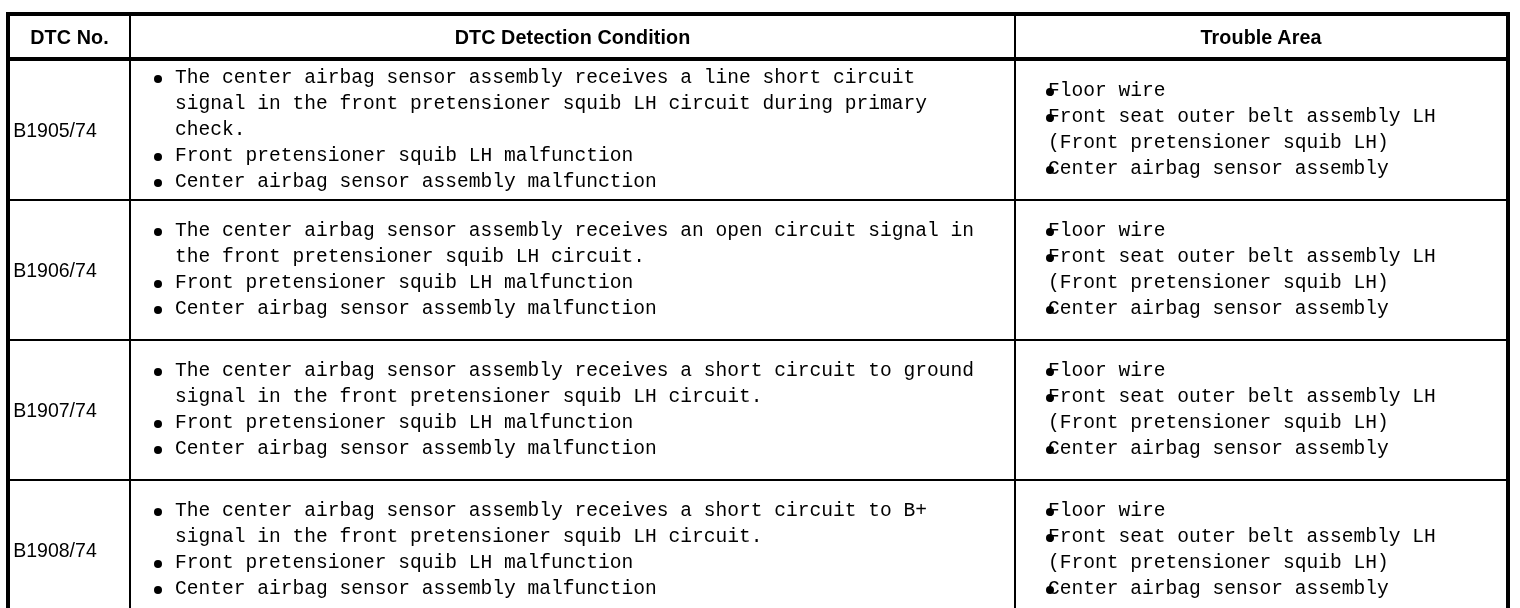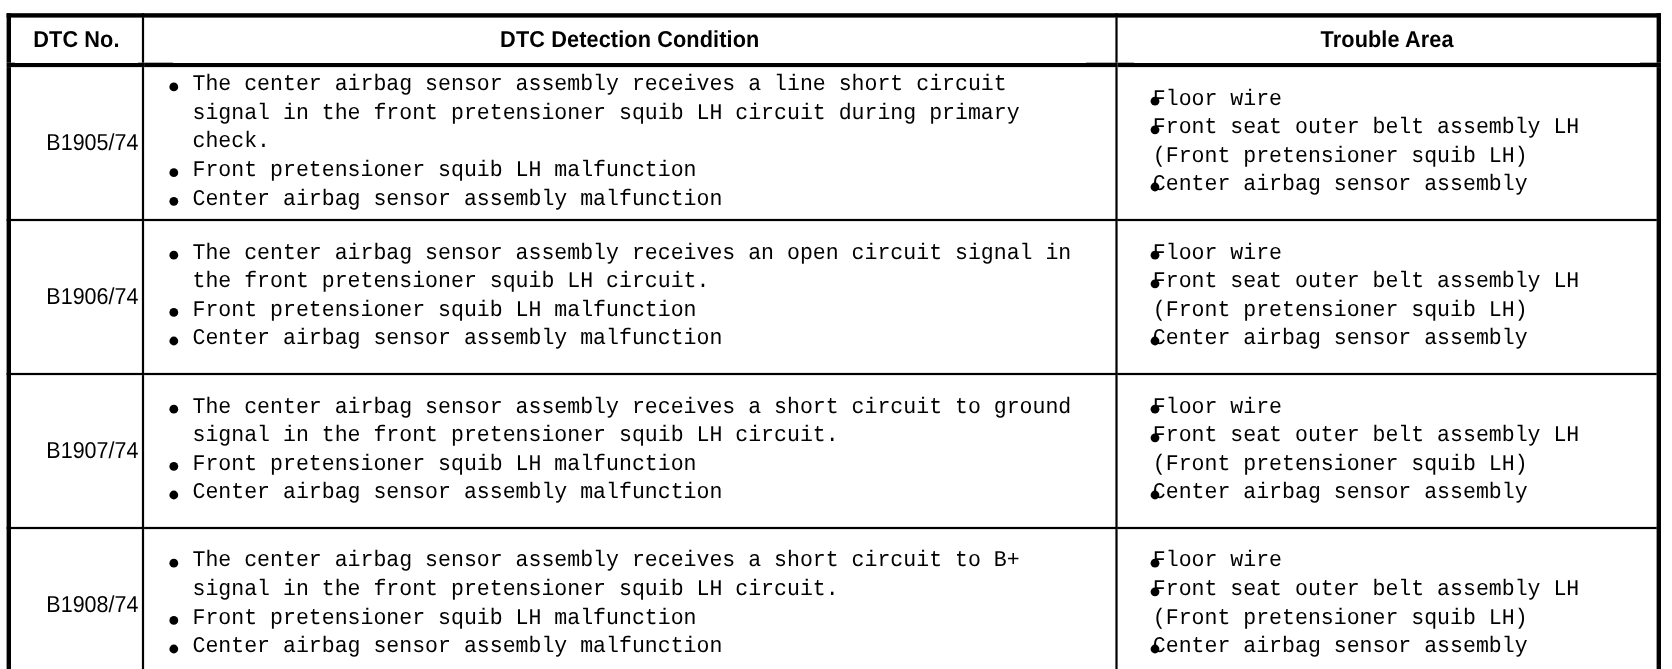--- a/index.html
+++ b/index.html
@@ -56,21 +56,21 @@
     height: 41px;
     line-height: 41px;
     font-stretch: semi-condensed;
     transform: scaleX(0.94);
   }
   .hdr-inner {
     display: block;
   }
 
   .dtc-cell {
-    text-align: right;
+    text-align: left;
     font-size: 21px;
     height: 138px;
     white-space: nowrap;
   }
   .dtc-cell span {
     display: inline-block;
     transform: scaleX(0.93);
   }
 
   .cond-cell, .area-cell {

